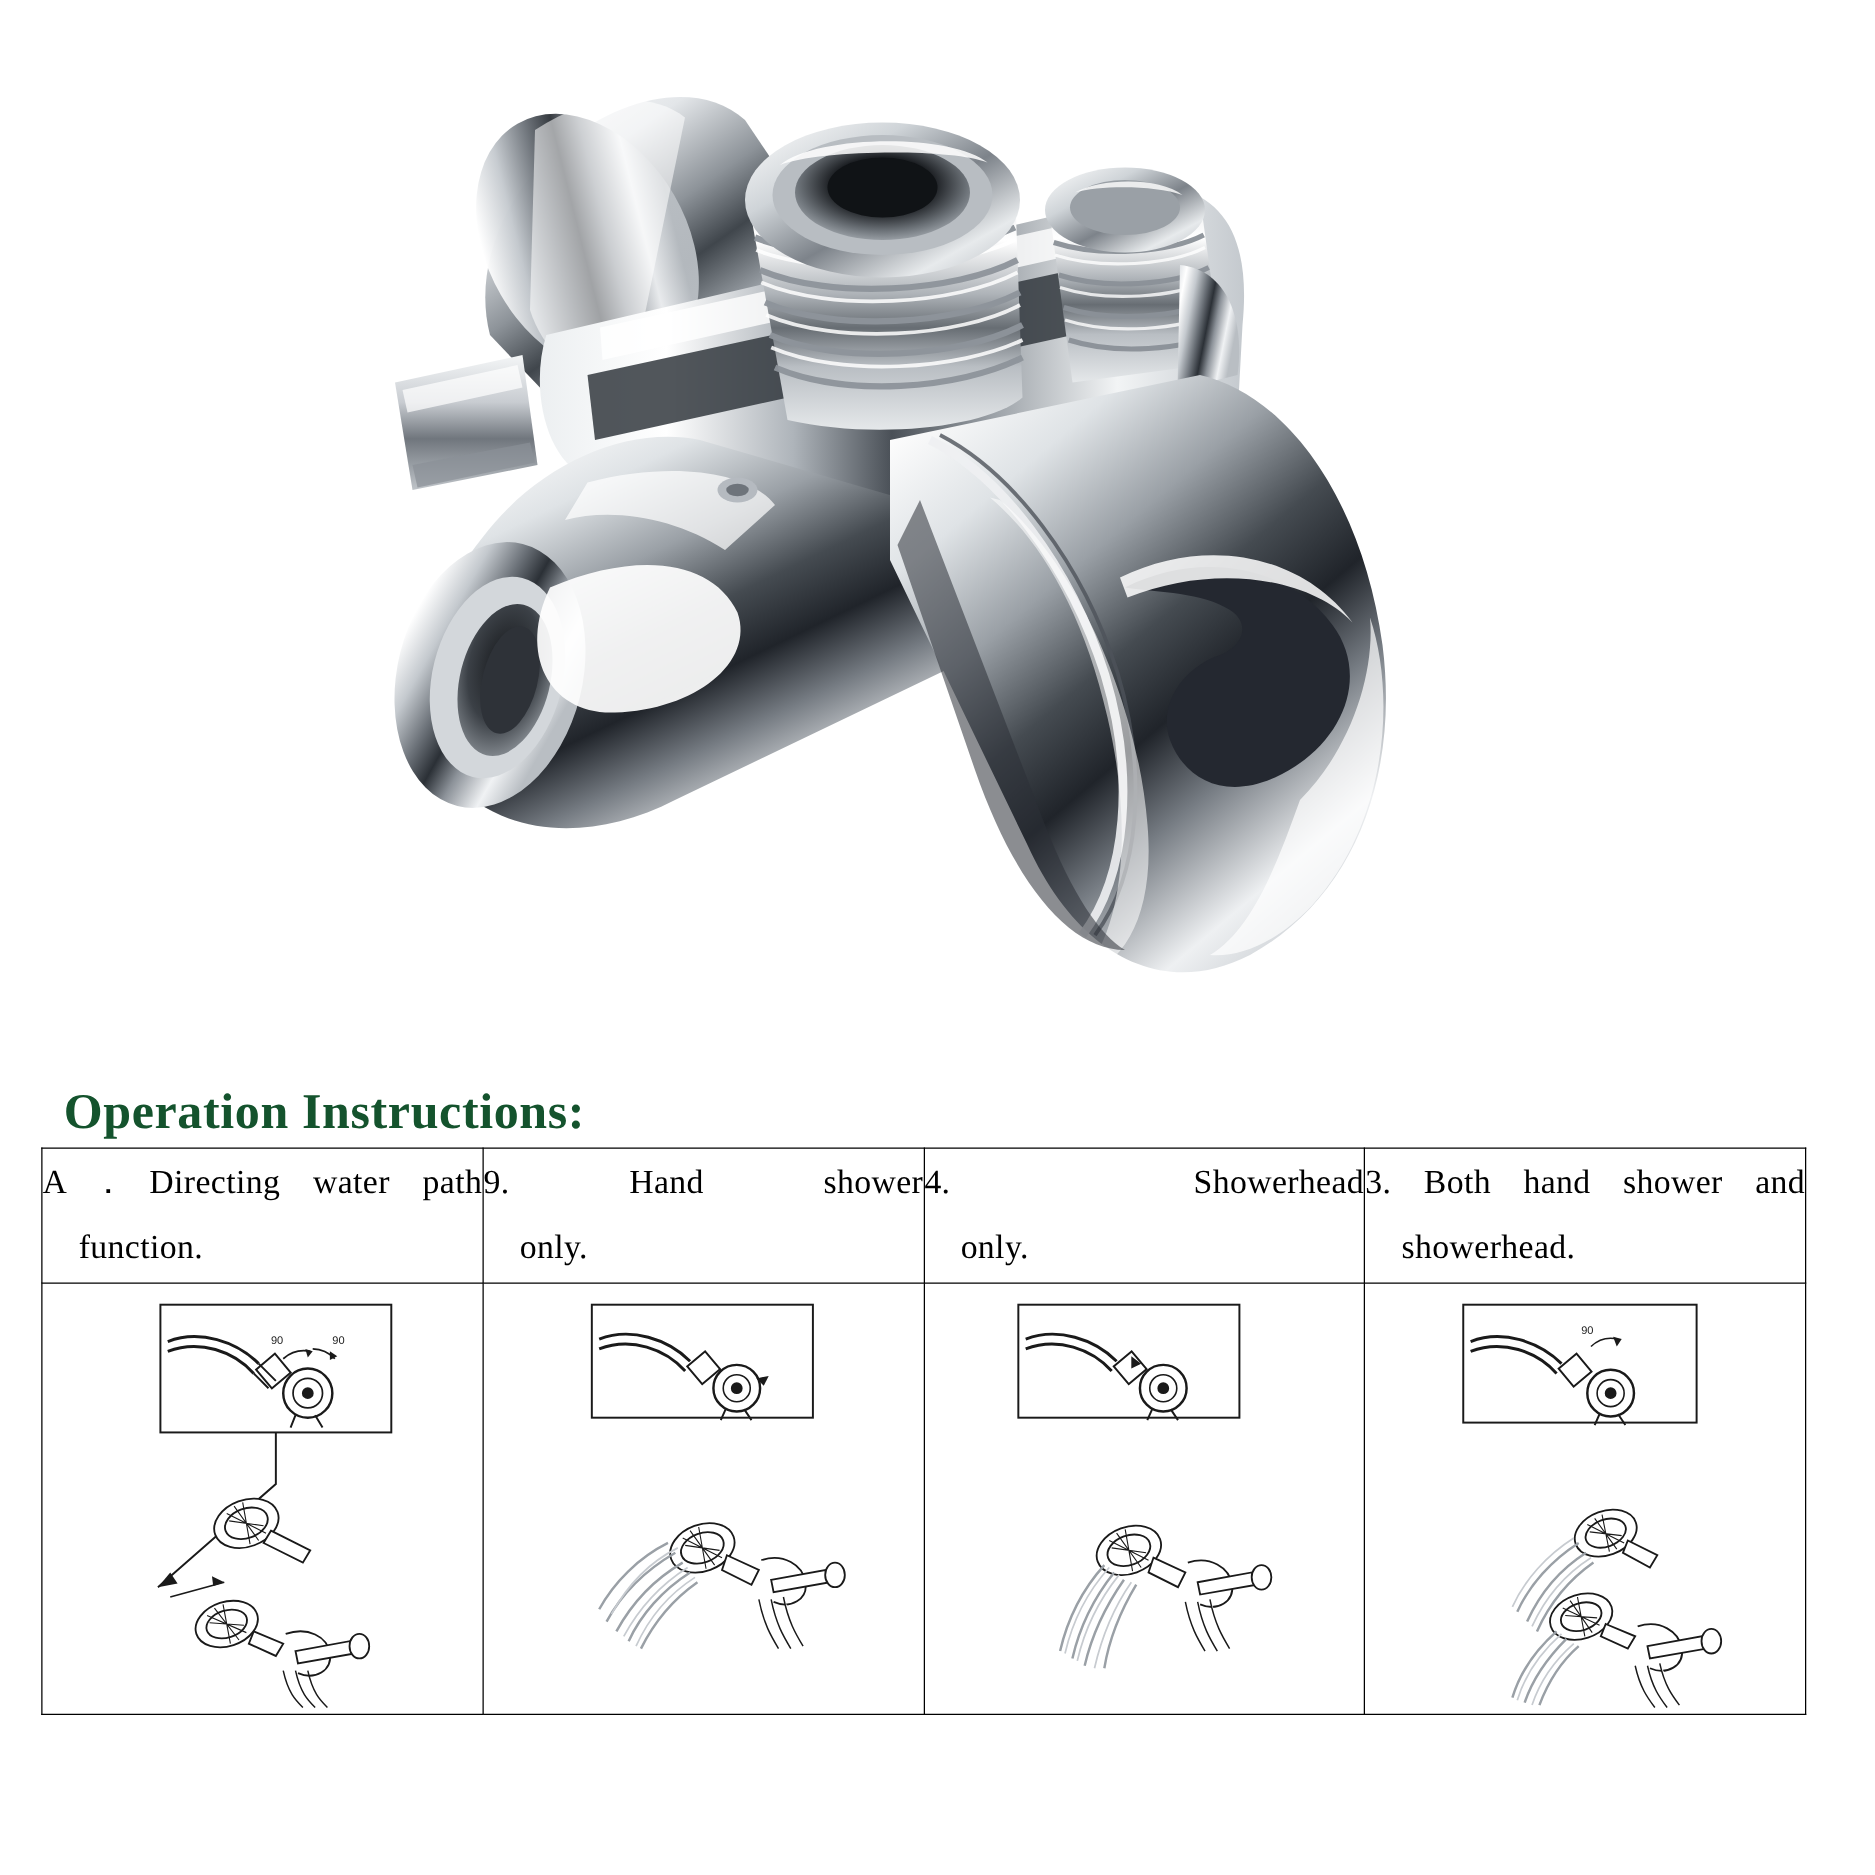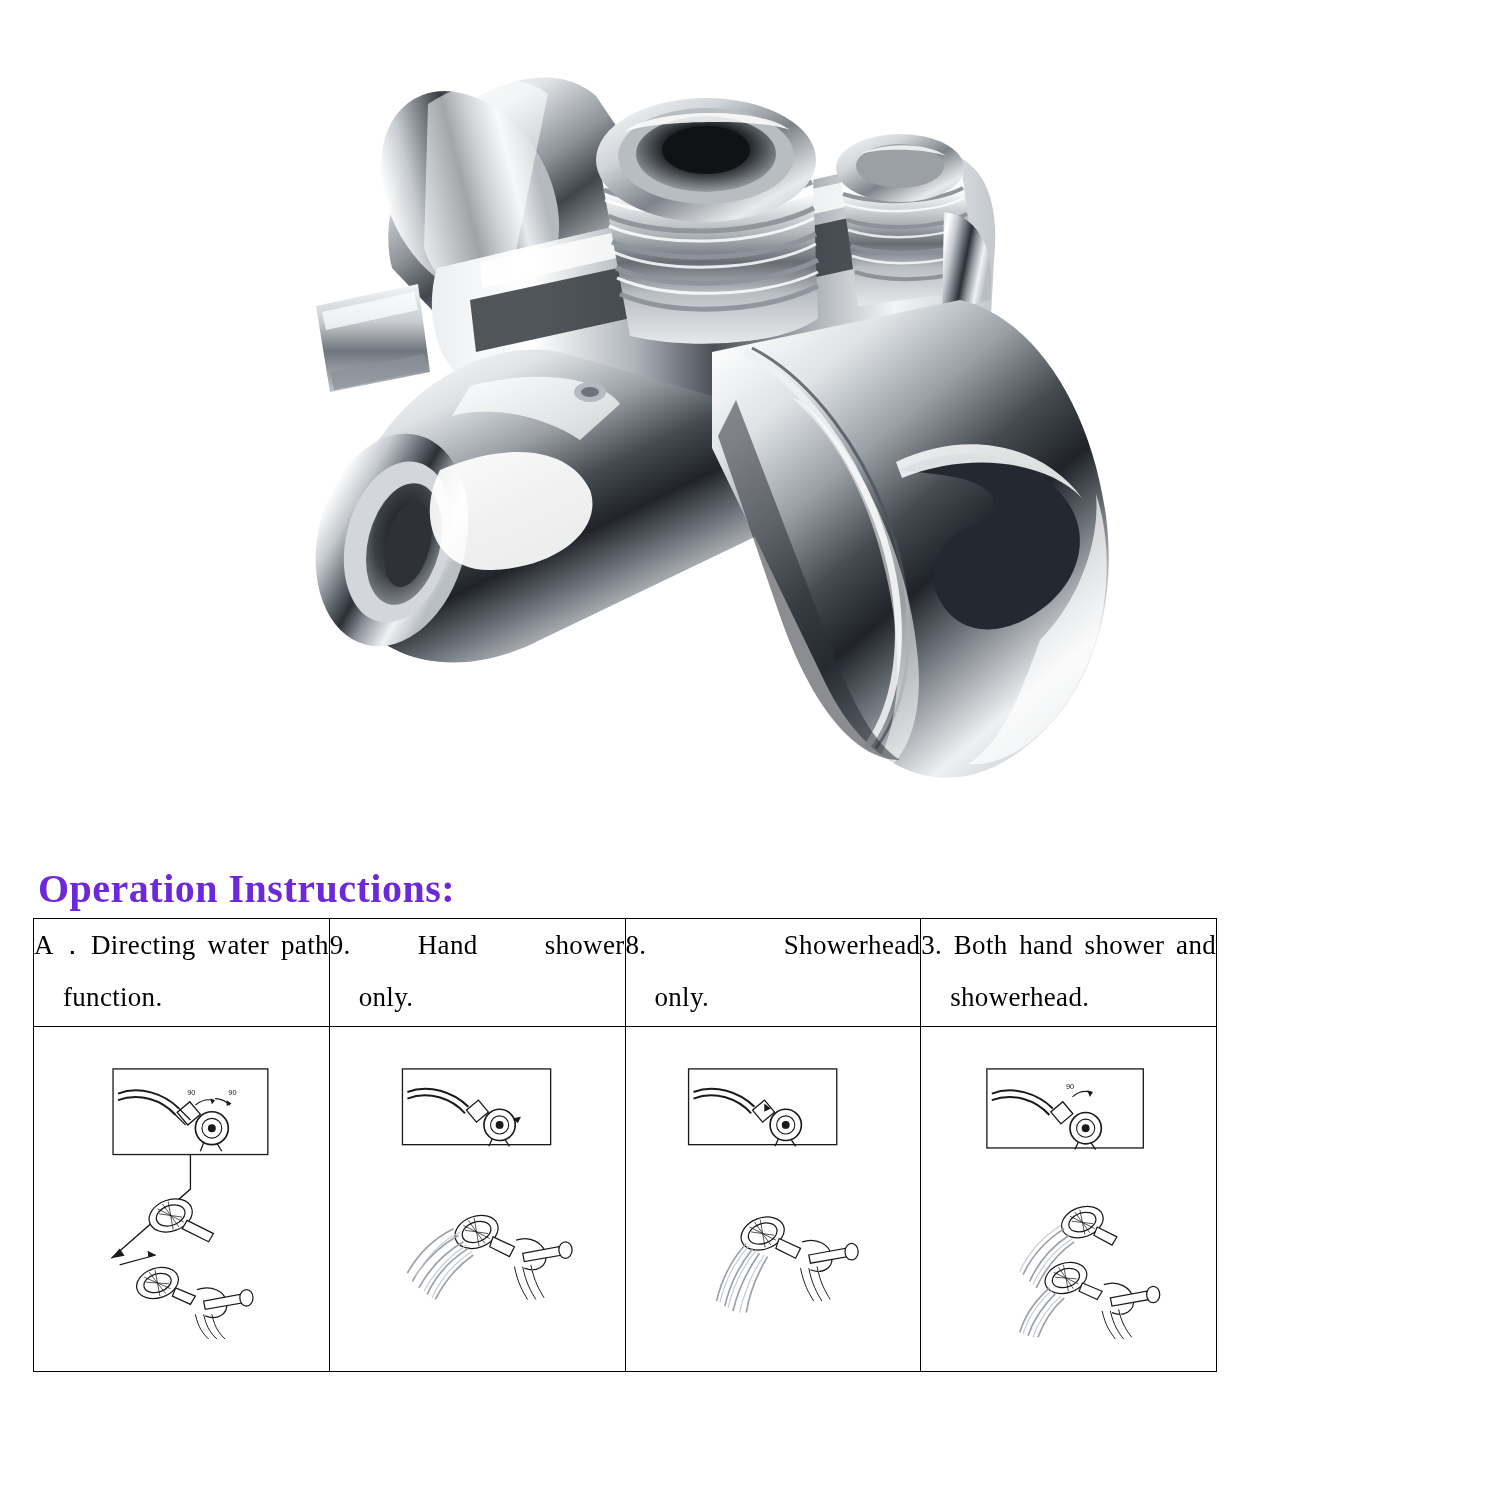--- a/index.html
+++ b/index.html
@@ -32,34 +32,34 @@
 
   
   .instructions {
     position: absolute;
     left: 0;
     top: 850px;
     width: 1500px;
   }
   .instr-title {
     position: absolute;
-    left: 38px;
+    left: 51px;
     top: 15px;
     font-family: "Liberation Serif", serif;
     font-weight: bold;
     font-size: 40px;
     letter-spacing: 0.5px;
-    color: #6d28d9;
+    color: #14532d;
     white-space: nowrap;
   }
   .table {
     position: absolute;
     left: 33px;
     top: 68px;
-    width: 1184px;
+    width: 1412px;
     border-collapse: collapse;
     table-layout: fixed;
   }
   .table td {
     border: 1.6px solid #000;
     vertical-align: top;
     padding: 0;
   }
   .cell-text {
     padding: 16px 14px 14px 14px;
@@ -325,21 +325,21 @@
         <tr>
       <td class="cell-text">
         <div class="label-line">A．Directing water path</div>
         <div class="label-line last">function.</div>
       </td>
       <td class="cell-text">
         <div class="label-line">9.  Hand  shower</div>
         <div class="label-line last">only.</div>
       </td>
       <td class="cell-text">
-        <div class="label-line">8.      Showerhead</div>
+        <div class="label-line">4.      Showerhead</div>
         <div class="label-line last">only.</div>
       </td>
       <td class="cell-text">
         <div class="label-line">3.  Both  hand  shower  and</div>
         <div class="label-line last">showerhead.</div>
       </td>
     </tr>
     <tr>
 
       <td class="cell-fig">

